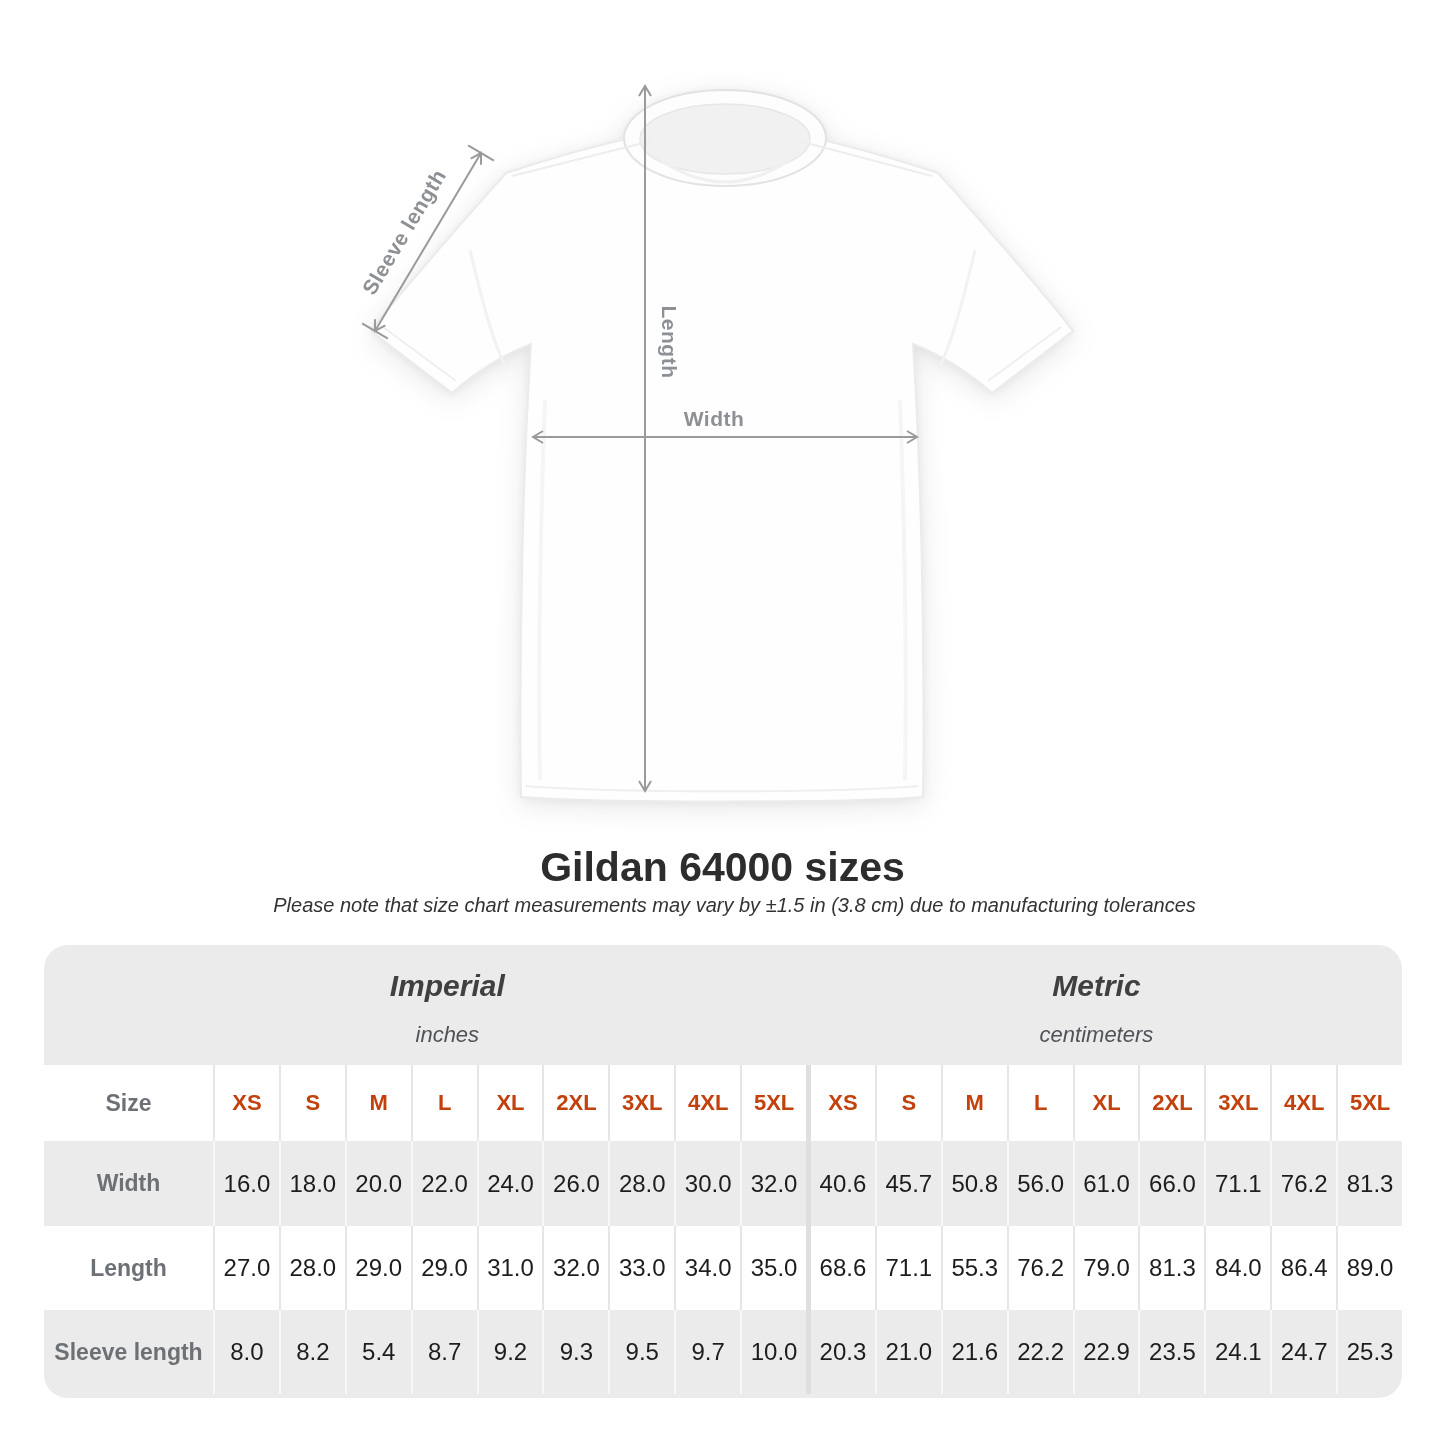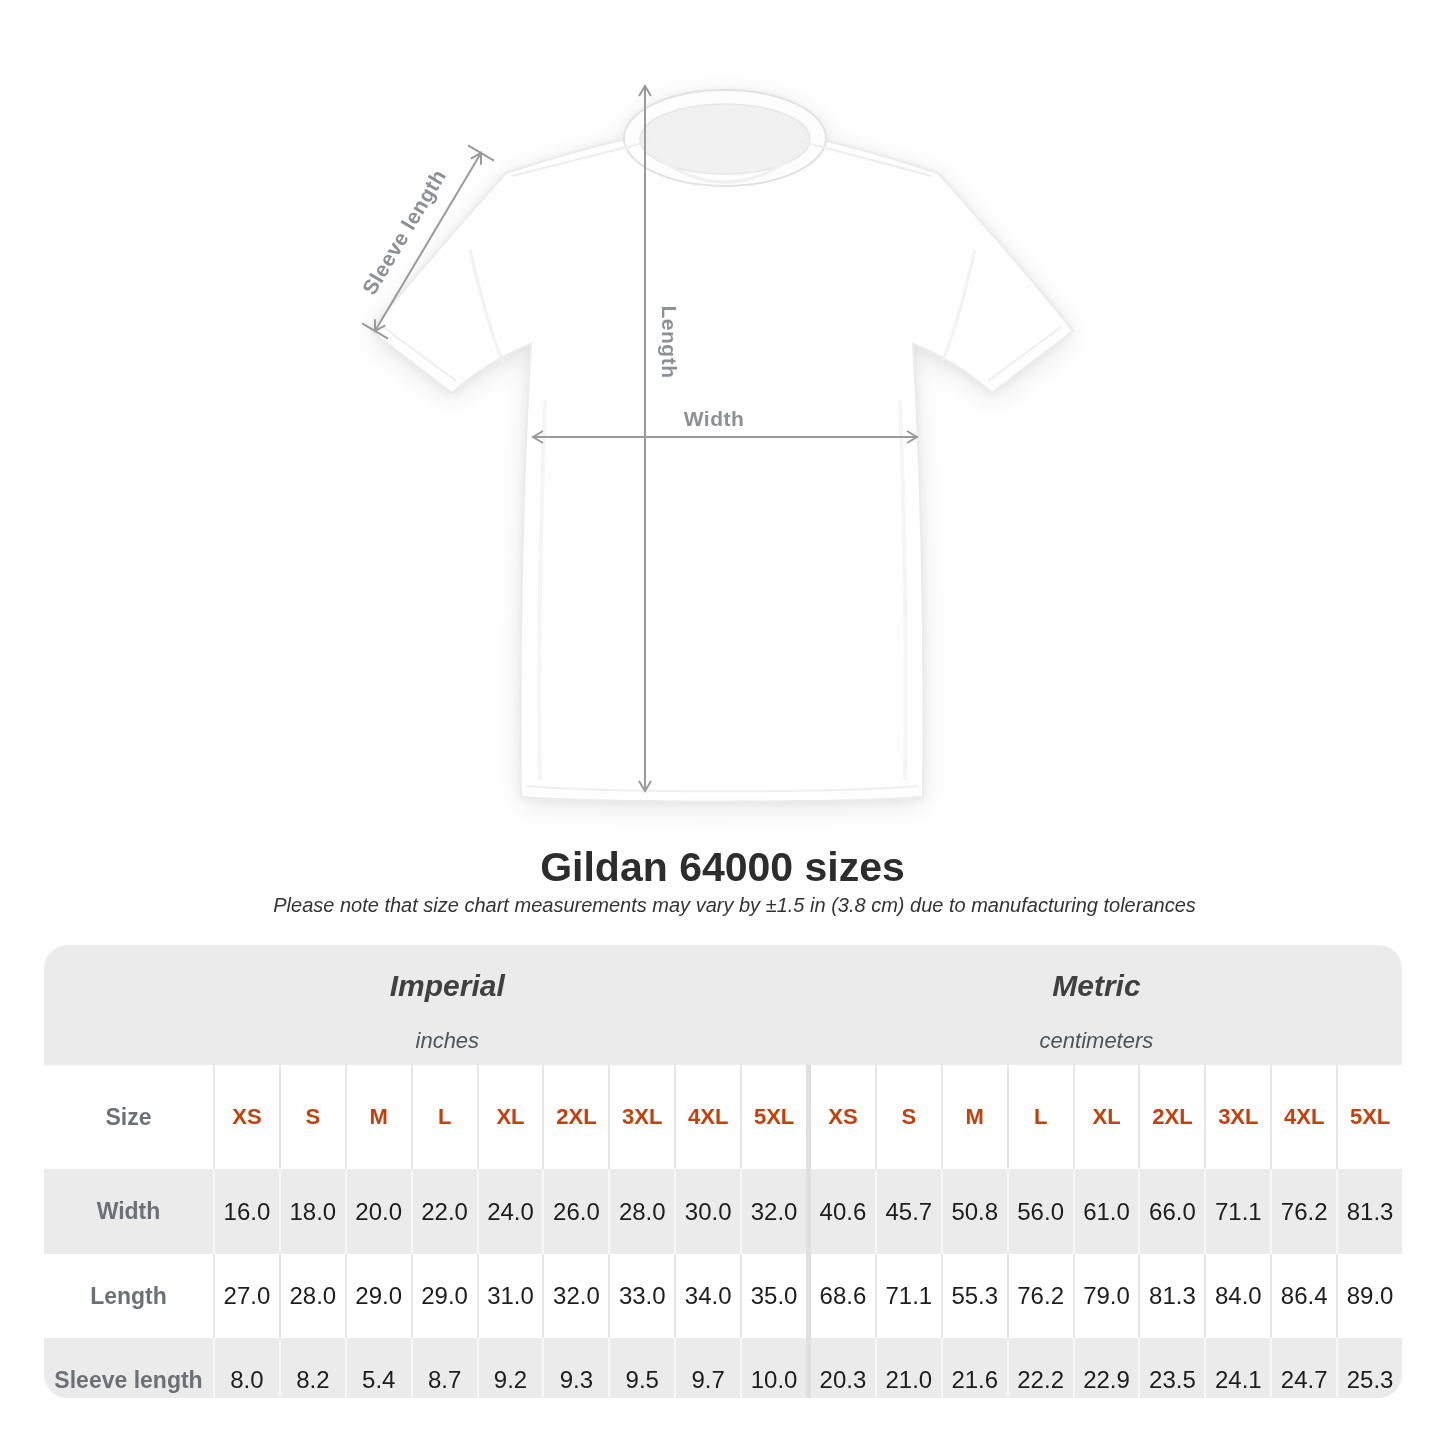--- a/index.html
+++ b/index.html
@@ -19,25 +19,25 @@
   .page-subtitle{position:absolute;top:894px;left:12px;width:100%;text-align:center;
     font-size:20px;font-style:italic;color:#333;}
   
   .size-table{position:absolute;left:44px;top:945px;width:1358px;height:453px;
     background:#ebebeb;border-radius:24px;overflow:hidden;}
   .units-row{position:relative;height:120px;}
   .unit-group{position:absolute;top:24px;transform:translateX(-50%);text-align:center;}
   .unit-group.imperial{left:29.7%;}
   .unit-group.metric{left:77.5%;}
   .unit-name{font-size:30px;font-weight:700;font-style:italic;color:#404040;}
-  .unit-sub{font-size:22px;font-style:italic;color:#4f5459;margin-top:25px;}
+  .unit-sub{font-size:22px;font-style:italic;color:#4f5459;margin-top:19px;}
   .trow{display:flex;}
   .trow.white{background:#fff;}
   .trow.gray{background:#ebebeb;}
-  .trow.sizes{height:104px;}
+  .trow.sizes{height:76px;}
   .trow.r1{height:85px;}
   .trow.r2{height:84px;}
   .trow.r3{height:84px;}
   .tlabel{width:169px;flex:none;display:flex;align-items:center;justify-content:center;
     font-weight:700;font-size:23px;color:#6d7176;}
   .tcell{flex:1;display:flex;align-items:center;justify-content:center;
     font-size:24px;color:#1d1d1d;border-left:2px solid transparent;min-width:0;}
   .trow.white .tcell{border-left-color:#e6e6e6;}
   .trow.gray .tcell{border-left-color:#f7f7f7;}
   .tcell.mstart{border-left-width:5px;}

